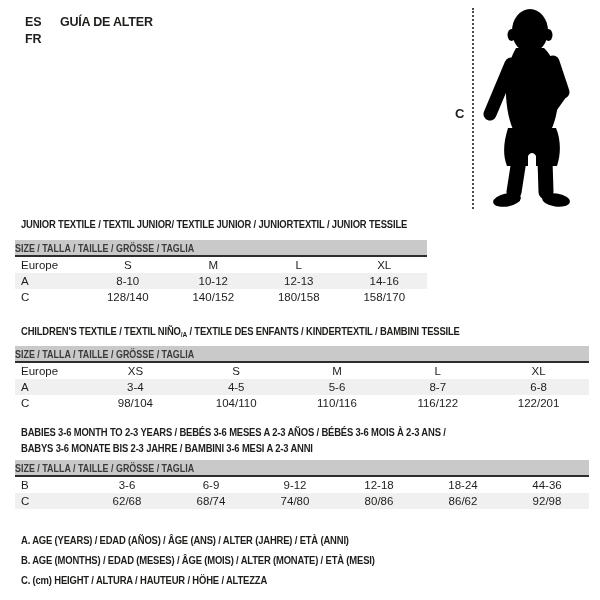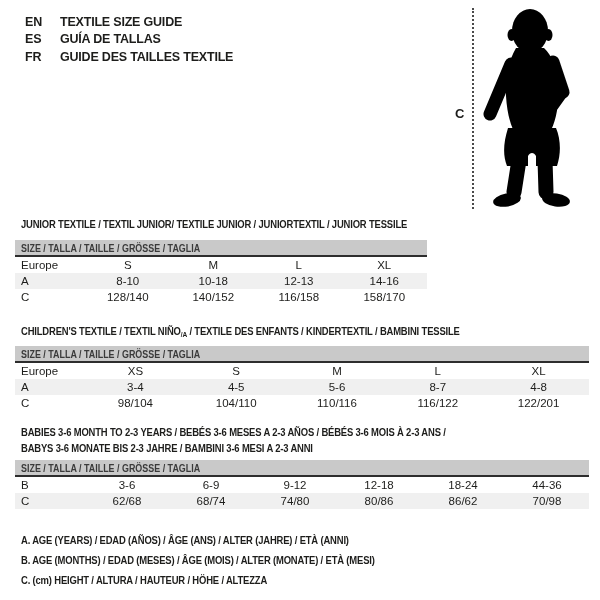--- a/index.html
+++ b/index.html
@@ -22,48 +22,43 @@
     transform:scaleX(0.82); transform-origin:0 50%; white-space:nowrap;
   }
   .tbl-title .sub { font-size:8px; position:relative; top:2px; }
   .title-l2 { display:block; }
   .tbl-title { line-height:16px; }
   
   .tbl { position:absolute; left:15px; }
   .t1 { top:240px; width:412px; }
   .t2 { top:346px; width:574px; }
   .t3 { top:460px; width:574px; }
-  .tbl-head { height:15px; background:#c9c9c9; display:flex; align-items:center; padding-left:6px; overflow:hidden; }
+  .tbl-head { height:15px; background:#c9c9c9; display:flex; align-items:center; padding-left:0; overflow:hidden; }
   .tbl-head span { font-size:10.5px; font-weight:bold; color:#3a3a3a; white-space:nowrap; transform:scaleX(0.85); transform-origin:0 50%; }
   .tbl-rule { height:2px; background:#2d2d2d; }
   .tbl-row { display:grid; height:16px; align-items:center; font-size:11.5px; }
   .cols4 { grid-template-columns:70px repeat(4,1fr); }
   .cols5 { grid-template-columns:70px repeat(5,1fr); }
   .cols6 { grid-template-columns:70px repeat(6,1fr); }
   .tbl-row .lbl { padding-left:6px; }
   .tbl-row .cell { text-align:center; }
   .tbl-row.shaded { background:#f0f0f0; }
 </style>
 </head>
 <body>
 
 <div class="canvas">
 
   <div class="lang-block">
     <div class="lang-row">
-      <span class="lang-code">EN</span>
-      <span class="lang-label">TEXTILE SIZE GUIDE</span>
-    </div>
-    <div class="lang-row">
       <span class="lang-code">ES</span>
-      <span class="lang-label">GUÍA DE TALLAS</span>
+      <span class="lang-label">GUÍA DE ALTER</span>
     </div>
     <div class="lang-row">
       <span class="lang-code">FR</span>
-      <span class="lang-label">GUIDE DES TAILLES TEXTILE</span>
     </div>
   </div>
 
   <div class="height-line"></div>
   <div class="height-label">C</div>
   <svg class="baby" viewBox="0 0 114 208" aria-hidden="true">
     <g fill="#000" stroke="#000">
       <ellipse cx="47" cy="27" rx="18" ry="22" stroke="none"></ellipse>
       <ellipse cx="28.5" cy="31" rx="4" ry="6" stroke="none"></ellipse>
       <ellipse cx="65.5" cy="31" rx="4" ry="6" stroke="none"></ellipse>
@@ -90,29 +85,29 @@
     <div class="tbl-row cols4">
       <span class="lbl">Europe</span>
       <span class="cell">S</span>
       <span class="cell">M</span>
       <span class="cell">L</span>
       <span class="cell">XL</span>
     </div>
     <div class="tbl-row cols4 shaded">
       <span class="lbl">A</span>
       <span class="cell">8-10</span>
-      <span class="cell">10-18</span>
+      <span class="cell">10-12</span>
       <span class="cell">12-13</span>
       <span class="cell">14-16</span>
     </div>
     <div class="tbl-row cols4">
       <span class="lbl">C</span>
       <span class="cell">128/140</span>
       <span class="cell">140/152</span>
-      <span class="cell">116/158</span>
+      <span class="cell">180/158</span>
       <span class="cell">158/170</span>
     </div>
   </div>
 
   <div class="tbl-title" style="top:323px">
     <span>CHILDREN'S TEXTILE / TEXTIL NIÑO</span><span class="sub">/A</span><span> / TEXTILE DES ENFANTS / KINDERTEXTIL / BAMBINI TESSILE</span>
   </div>
   <div class="tbl t2">
     <div class="tbl-head">
         <span>SIZE / TALLA / TAILLE / GRÖSSE / TAGLIA</span>
@@ -125,21 +120,21 @@
       <span class="cell">M</span>
       <span class="cell">L</span>
       <span class="cell">XL</span>
     </div>
     <div class="tbl-row cols5 shaded">
       <span class="lbl">A</span>
       <span class="cell">3-4</span>
       <span class="cell">4-5</span>
       <span class="cell">5-6</span>
       <span class="cell">8-7</span>
-      <span class="cell">4-8</span>
+      <span class="cell">6-8</span>
     </div>
     <div class="tbl-row cols5">
       <span class="lbl">C</span>
       <span class="cell">98/104</span>
       <span class="cell">104/110</span>
       <span class="cell">110/116</span>
       <span class="cell">116/122</span>
       <span class="cell">122/201</span>
     </div>
   </div>
@@ -161,21 +156,21 @@
       <span class="cell">18-24</span>
       <span class="cell">44-36</span>
     </div>
     <div class="tbl-row cols6 shaded">
       <span class="lbl">C</span>
       <span class="cell">62/68</span>
       <span class="cell">68/74</span>
       <span class="cell">74/80</span>
       <span class="cell">80/86</span>
       <span class="cell">86/62</span>
-      <span class="cell">70/98</span>
+      <span class="cell">92/98</span>
     </div>
   </div>
 
   <div class="legend-line" style="top:534px">A. AGE (YEARS) / EDAD (AÑOS) / ÂGE (ANS) / ALTER (JAHRE) / ETÀ (ANNI)</div>
   <div class="legend-line" style="top:554px">B. AGE (MONTHS) / EDAD (MESES) / ÂGE (MOIS) / ALTER (MONATE) / ETÀ (MESI)</div>
   <div class="legend-line" style="top:574px">C. (cm) HEIGHT / ALTURA / HAUTEUR / HÖHE / ALTEZZA</div>
 
 </div>
 
 </body></html>

